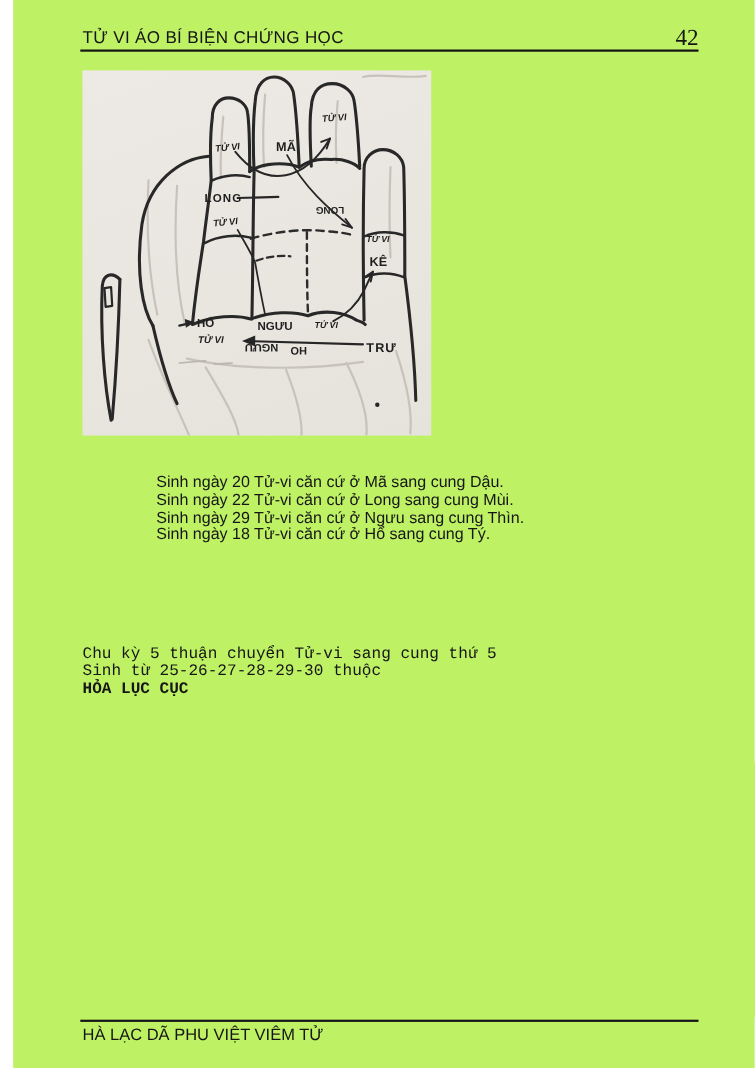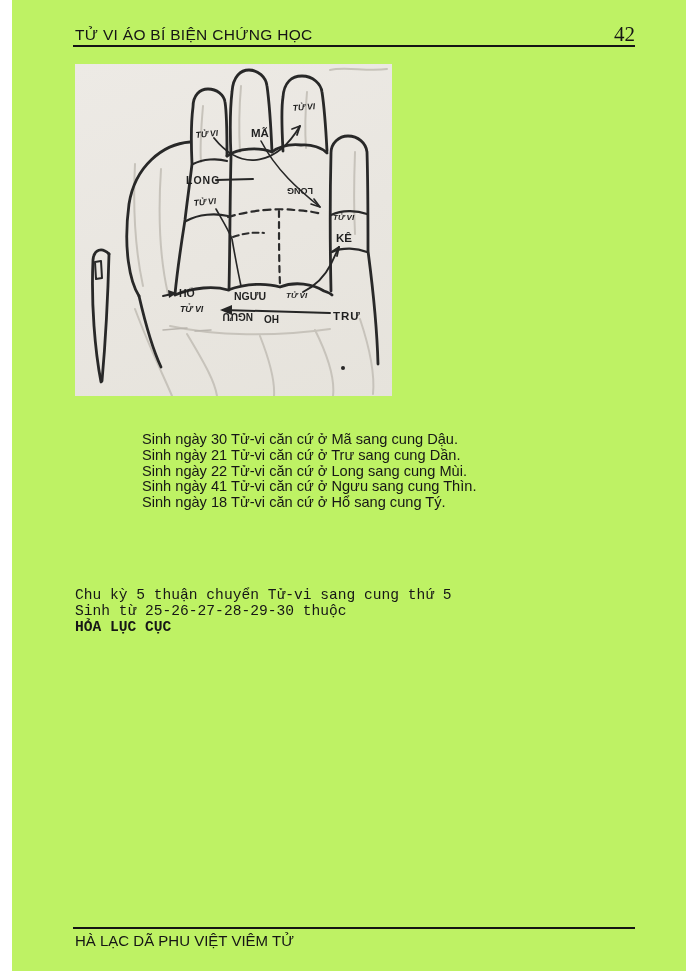--- a/index.html
+++ b/index.html
@@ -130,24 +130,23 @@
         <text x="105" y="248" font-size="8.8" font-style="italic">TỬ VI</text>
         <text x="159" y="236" font-size="10.5">NGƯU</text>
         <text x="211" y="234" font-size="8" font-style="italic">TỬ VI</text>
         <text x="258" y="256" font-size="11.5" letter-spacing="1">TRƯ</text>
       </g>
     </svg>
   </div>
 
 
   <div class="birth-list">
-    <div>Sinh ngày 30 Tử-vi căn cứ ở Mã sang cung Dậu.</div>
-    <div>Sinh ngày 21 Tử-vi căn cứ ở Trư sang cung Dần.</div>
+    <div>Sinh ngày 20 Tử-vi căn cứ ở Mã sang cung Dậu.</div>
     <div>Sinh ngày 22 Tử-vi căn cứ ở Long sang cung Mùi.</div>
-    <div>Sinh ngày 41 Tử-vi căn cứ ở Ngưu sang cung Thìn.</div>
+    <div>Sinh ngày 29 Tử-vi căn cứ ở Ngưu sang cung Thìn.</div>
     <div>Sinh ngày 18 Tử-vi căn cứ ở Hổ sang cung Tý.</div>
   </div>
 
   <div class="block2">
     <div>Chu kỳ 5 thuận chuyển Tử-vi sang cung thứ 5</div>
     <div>Sinh từ 25-26-27-28-29-30 thuộc</div>
     <div class="bold">HỎA LỤC CỤC</div>
   </div>
 
   <div class="f-rule"></div>

